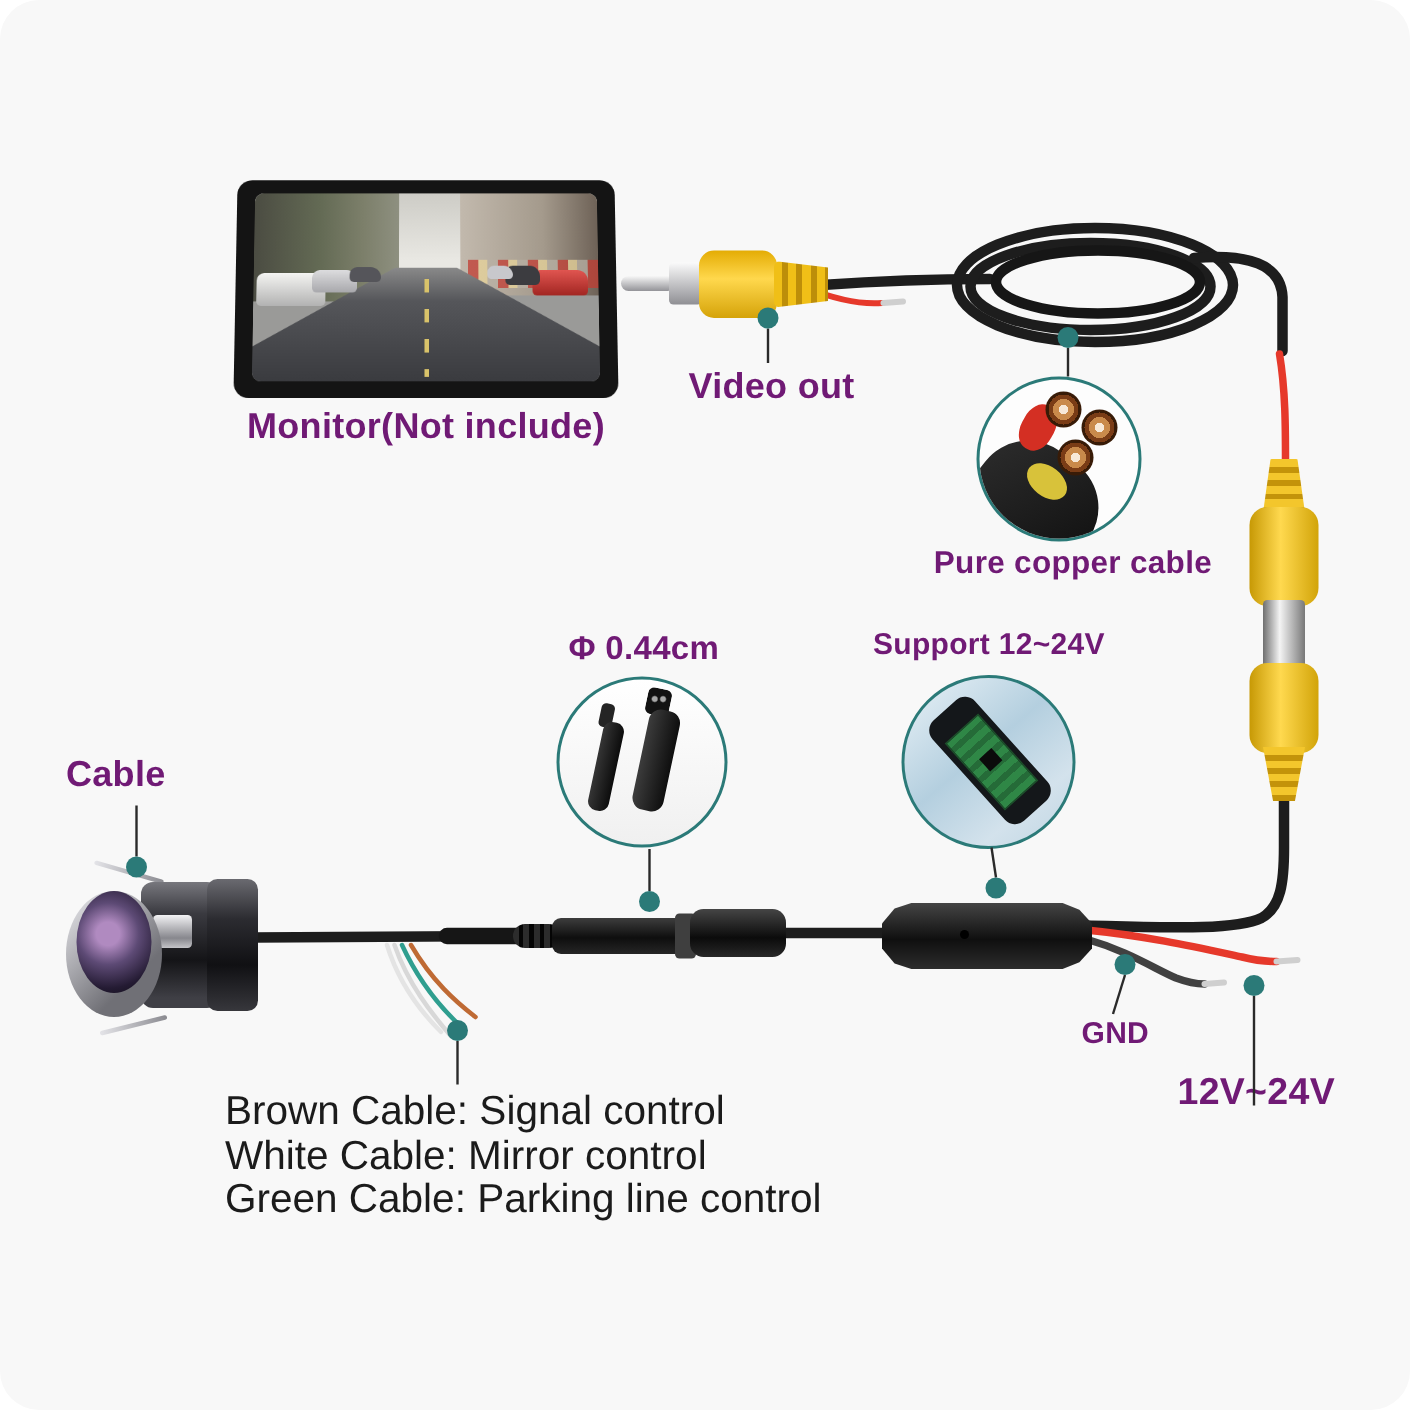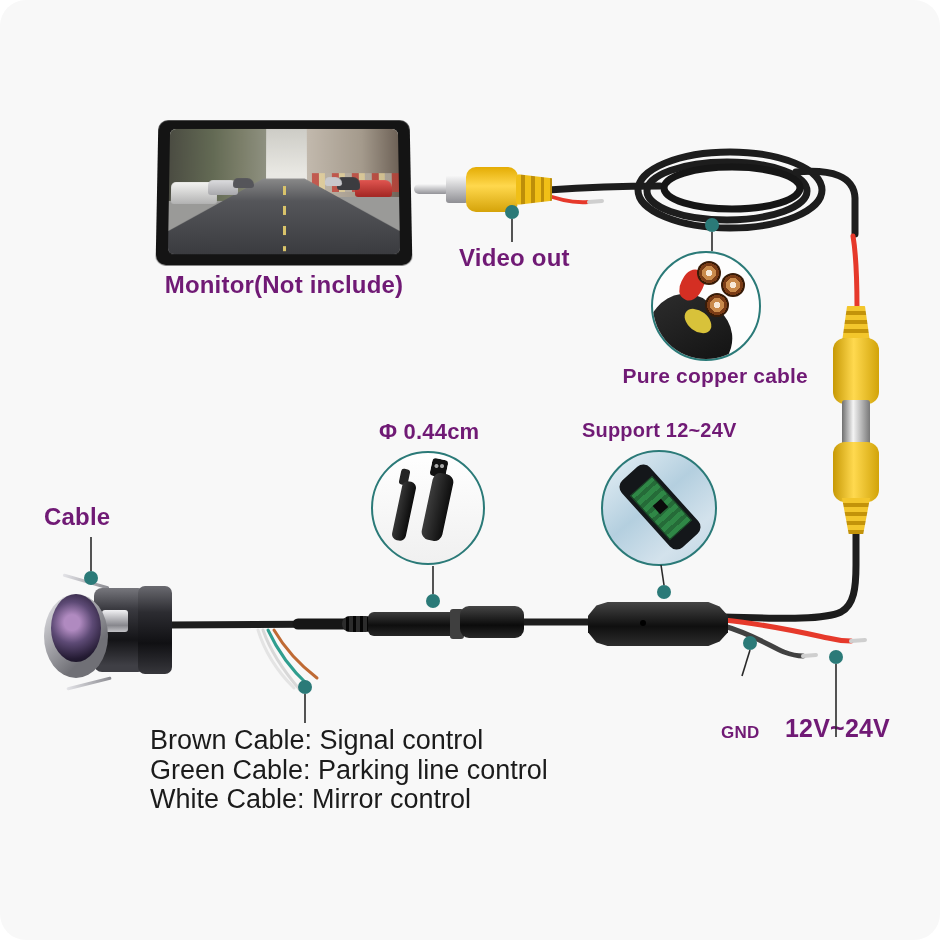--- a/index.html
+++ b/index.html
@@ -8,21 +8,21 @@
   svg.layer{position:absolute;left:0;top:0;pointer-events:none;}
 
   
   .lbl{position:absolute;white-space:nowrap;color:#701a75;letter-spacing:.2px;font-weight:bold;}
   .lbl-monitor{left:157px;top:271px;width:254px;text-align:center;font-size:24px;}
   .lbl-videoout{left:459px;top:244px;font-size:24px;}
   .lbl-copper{left:618px;top:364px;width:190px;text-align:right;font-size:21px;}
   .lbl-phi{left:379px;top:419px;font-size:22px;}
   .lbl-support{left:582px;top:419px;font-size:20px;}
   .lbl-camera{left:44px;top:503px;font-size:24px;}
-  .lbl-gnd{left:721px;top:678px;font-size:17px;margin-top:45px;}
+  .lbl-gnd{left:721px;top:678px;font-size:20px;}
   .lbl-volt{left:785px;top:714px;font-size:25px;}
   .notes{position:absolute;left:150px;top:726px;font-size:27px;line-height:29.5px;}
 
   
   .monitor{position:absolute;left:157px;top:119px;width:254px;height:146px;background:#141414;
            border-radius:10px;transform:perspective(700px) rotateX(6deg);}
   .screen{position:absolute;left:12px;top:9px;right:12px;bottom:11px;border-radius:6px;overflow:hidden;background:#9a9a98;}
   .scene-sky{position:absolute;left:0;top:0;right:0;height:45%;background:linear-gradient(180deg,#cdccc6,#e9e8e3 80%);}
   .scene-bldg-l{position:absolute;left:0;top:0;width:42%;height:58%;
       background:linear-gradient(90deg,#4b4c42,#636a54 45%,#7c7f6a 75%,#8e9080);}
@@ -254,22 +254,22 @@
   <div class="lbl lbl-videoout">Video out</div>
   <div class="lbl lbl-copper">Pure copper cable</div>
   <div class="lbl lbl-phi">Φ 0.44cm</div>
   <div class="lbl lbl-support">Support 12~24V</div>
   <div class="lbl lbl-camera">Cable</div>
   <div class="lbl lbl-gnd">GND</div>
   <div class="lbl lbl-volt">12V~24V</div>
 
   <div class="notes">
     <div>Brown Cable: Signal control</div>
+    <div>White Cable: Mirror control</div>
     <div>Green Cable: Parking line control</div>
-    <div>White Cable: Mirror control</div>
   </div>
 
   <svg class="layer" width="940" height="940">
     <g stroke="#2a2a2a" stroke-width="1.6">
       <line x1="512" y1="219" x2="512" y2="242"></line>
       <line x1="712" y1="232" x2="712" y2="251"></line>
       <line x1="433" y1="566" x2="433" y2="594"></line>
       <line x1="661" y1="565" x2="664" y2="585"></line>
       <line x1="91" y1="537" x2="91" y2="571"></line>
       <line x1="305" y1="694" x2="305" y2="723"></line>

